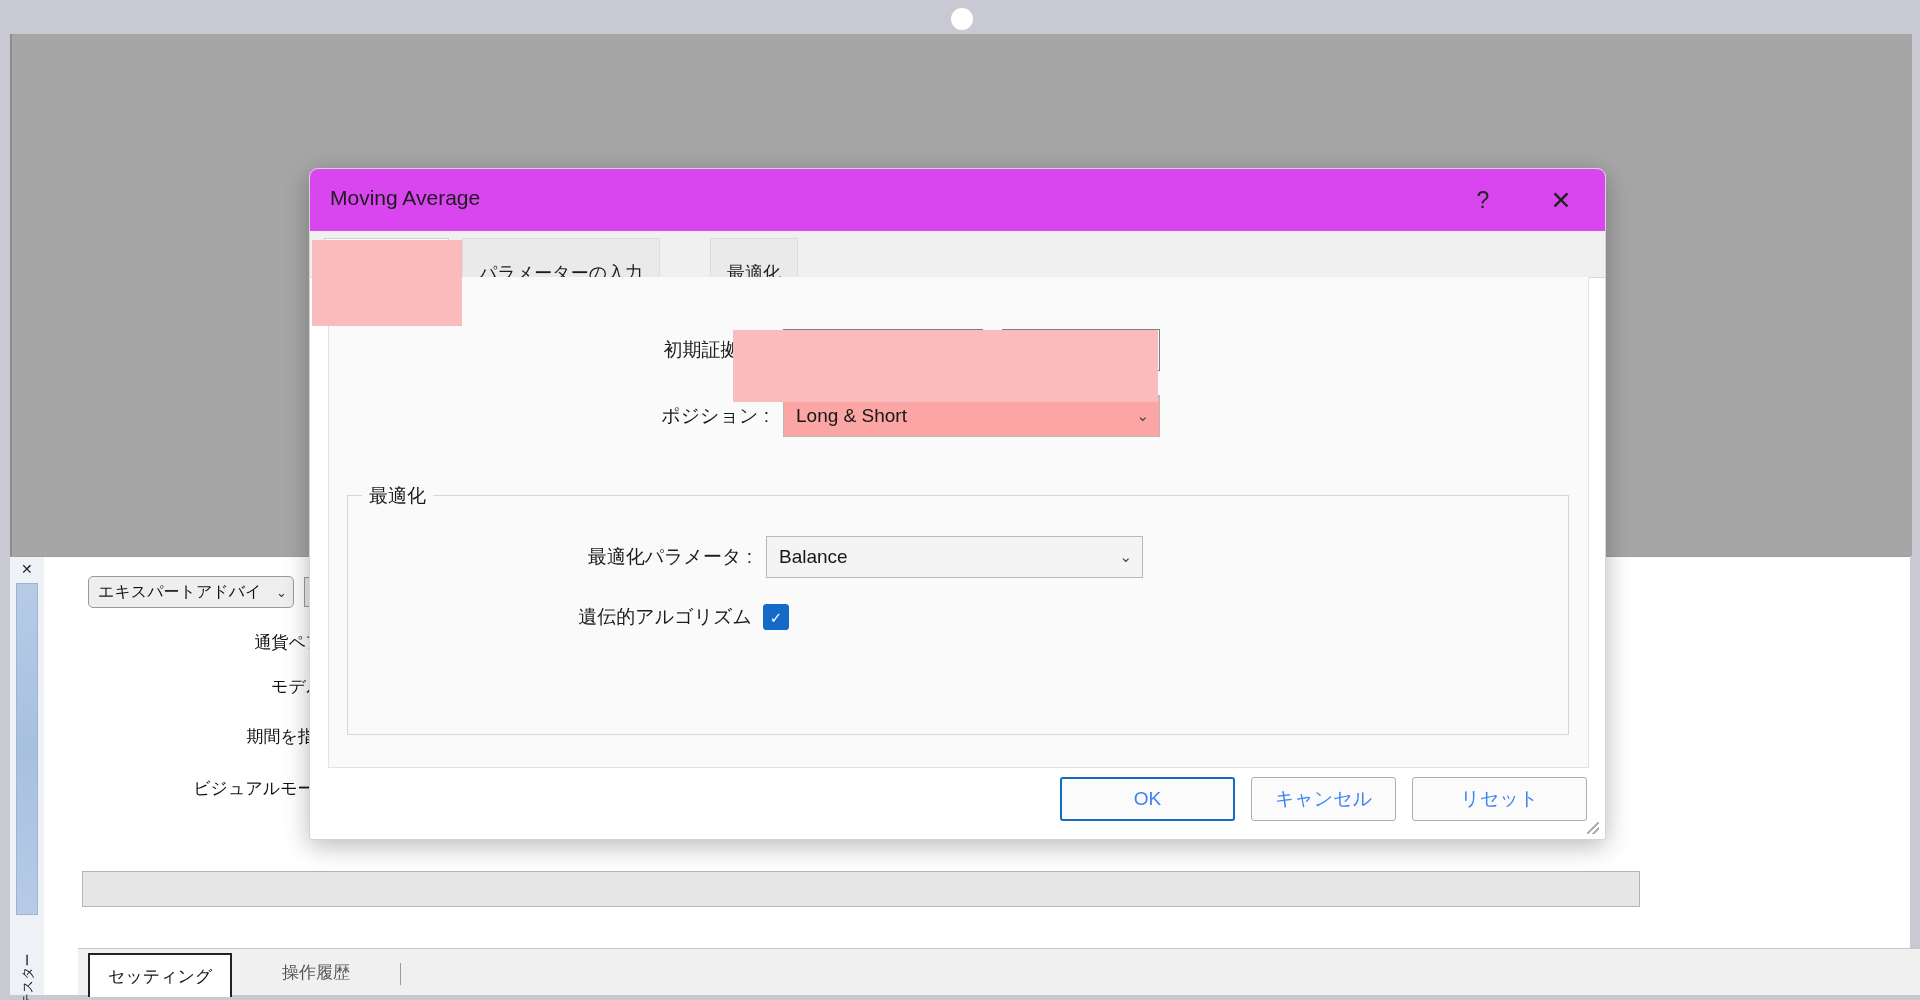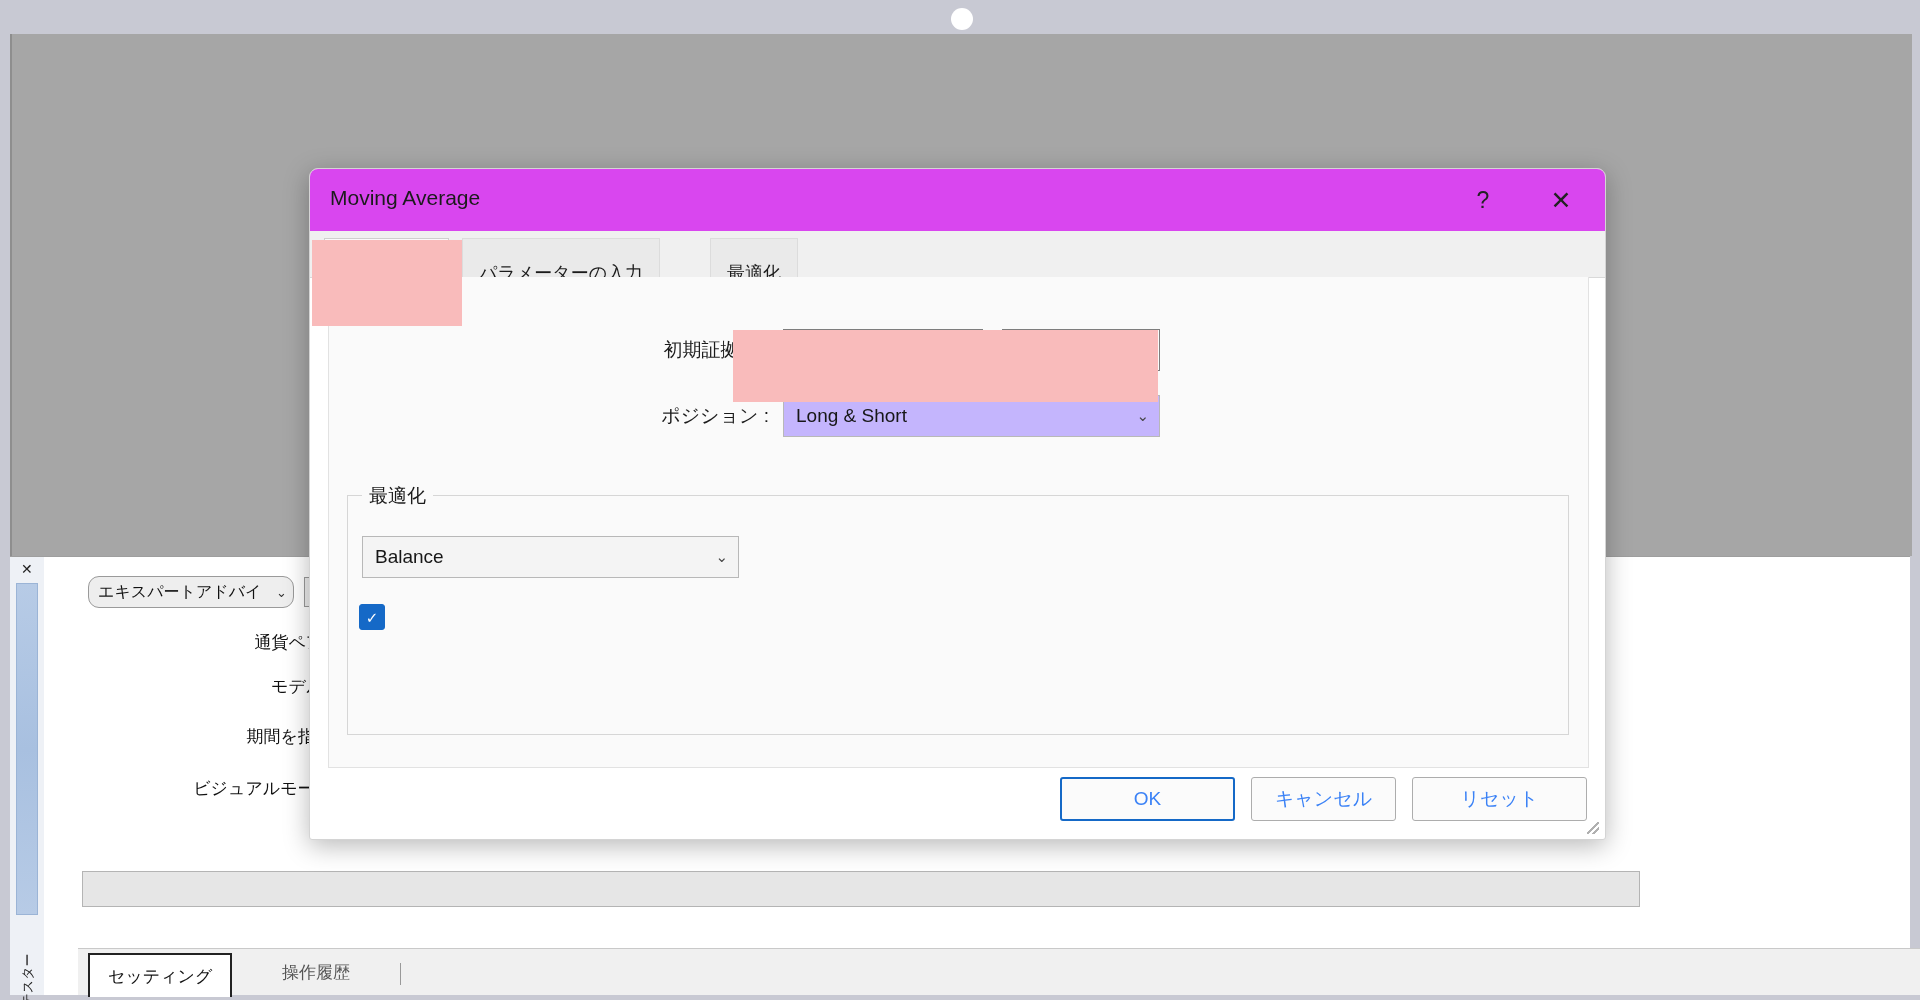--- a/index.html
+++ b/index.html
@@ -132,21 +132,21 @@
     font-size: 17px;
     color: #111;
     text-align: right;
     white-space: nowrap;
   }
 
   .combo {
     box-sizing: border-box;
     background: #eeeeee;
     border: 1px solid #9a9a9a;
-    border-radius: 11px;
+    border-radius: 5px;
     display: flex;
     align-items: center;
     padding: 0 6px 0 9px;
     font-size: 16px;
     color: #111;
     position: relative;
   }
   .combo .cv { flex: 1; overflow: hidden; white-space: nowrap; }
   .combo .carat {
     font-size: 13px;
@@ -515,37 +515,43 @@
         <div class="dcombo" style="width:158px; height:42px; margin-left:19px;">
           <span class="dv">JPY</span>
           <span class="dcarat">⌄</span>
         </div>
       </div>
 
       <div class="pane-row" style="left:0px; top:118px; width:1259px;">
         <div style="width:440px; text-align:right;">
           <span class="pane-label">ポジション :</span>
         </div>
-        <div class="dcombo" style="width:377px; height:42px; margin-left:14px; background:#c4b5fd; border-color:#b8b8b8;">
+        <div class="dcombo" style="width:377px; height:42px; margin-left:14px; background:#fca5a5; border-color:#b8b8b8;">
           <span class="dv">Long &amp; Short</span>
           <span class="dcarat">⌄</span>
         </div>
       </div>
 
       <div class="groupbox" style="left:18px; top:218px; width:1222px; height:240px;">
         <span class="groupbox-legend">最適化</span>
 
         <div class="pane-row" style="left:0px; top:40px; width:1222px;">
+          <div style="width:404px; text-align:right;">
+            <span class="pane-label">最適化パラメータ :</span>
+          </div>
           <div class="dcombo" style="width:377px; height:42px; margin-left:14px; background:#f4f4f4; border-color:#b8b8b8;">
             <span class="dv">Balance</span>
             <span class="dcarat">⌄</span>
           </div>
         </div>
 
         <div class="pane-row" style="left:0px; top:108px; width:1222px;">
+          <div style="width:404px; text-align:right;">
+            <span class="pane-label">遺伝的アルゴリズム</span>
+          </div>
           <span class="dcheck" style="margin-left:11px;">✓</span>
         </div>
       </div>
     </div>
 
     <div class="dlg-footer">
       <div class="dbtn primary" style="left: 750px; width: 175px;">OK</div>
       <div class="dbtn" style="left: 941px; width: 145px;">キャンセル</div>
       <div class="dbtn" style="left: 1102px; width: 175px;">リセット</div>
       <div class="resize-grip"></div>

